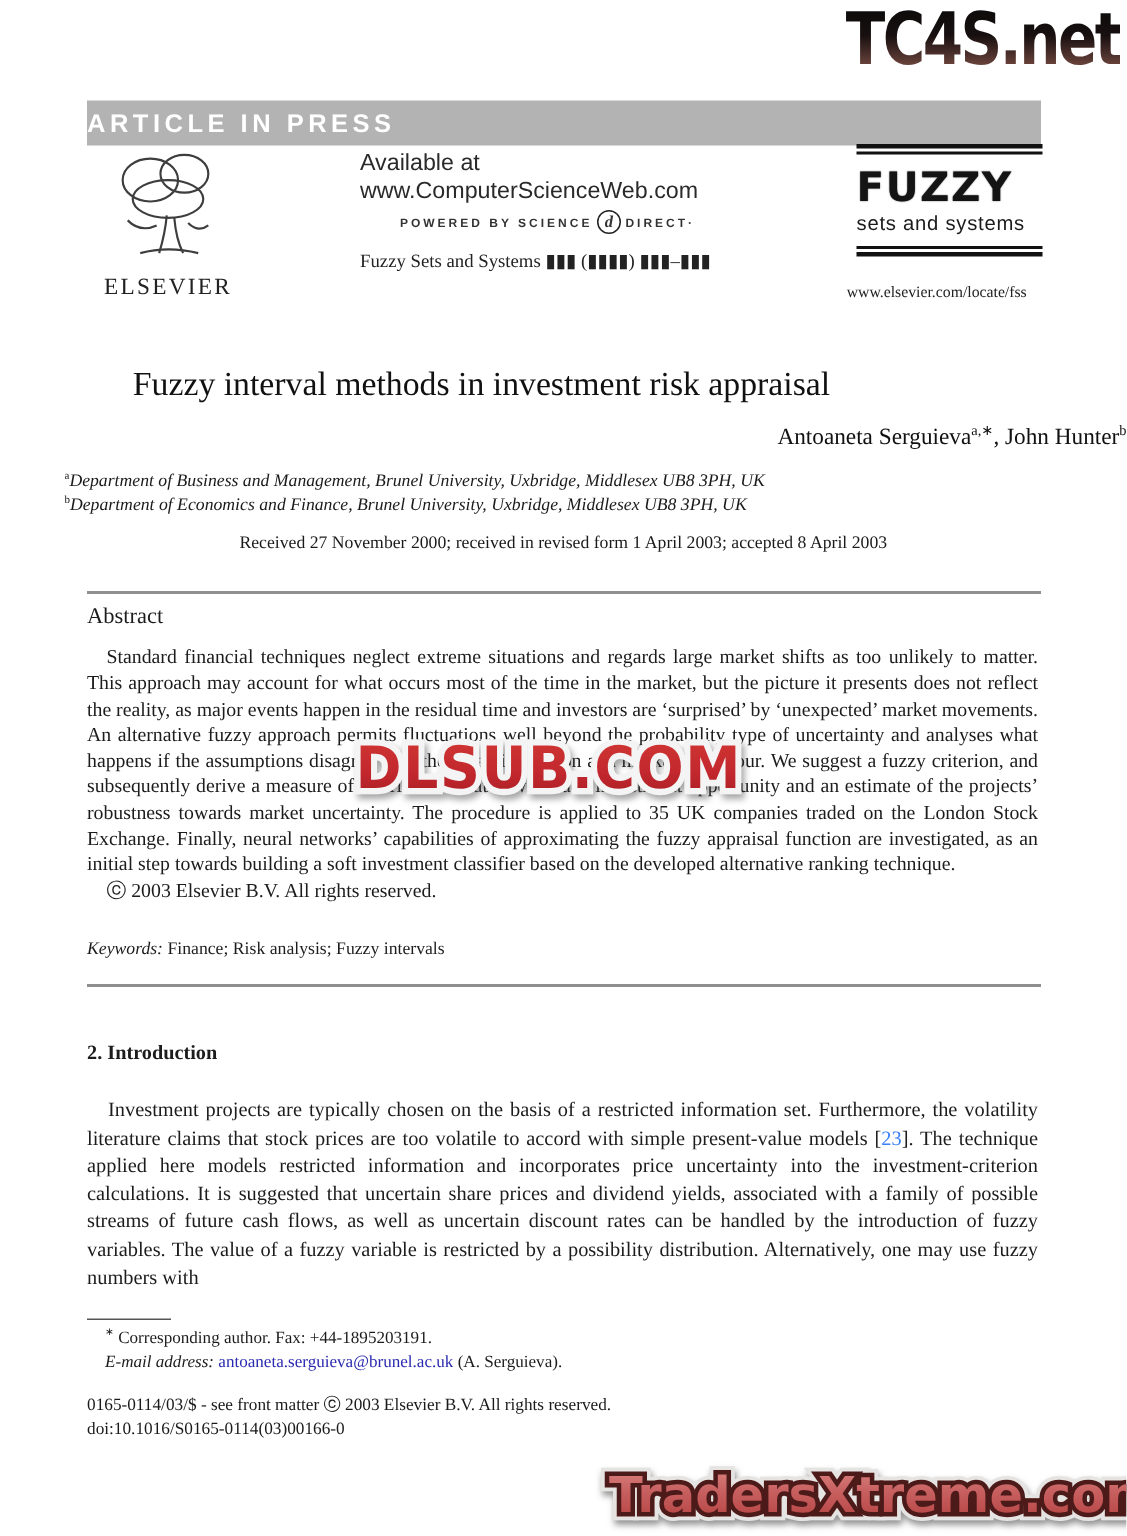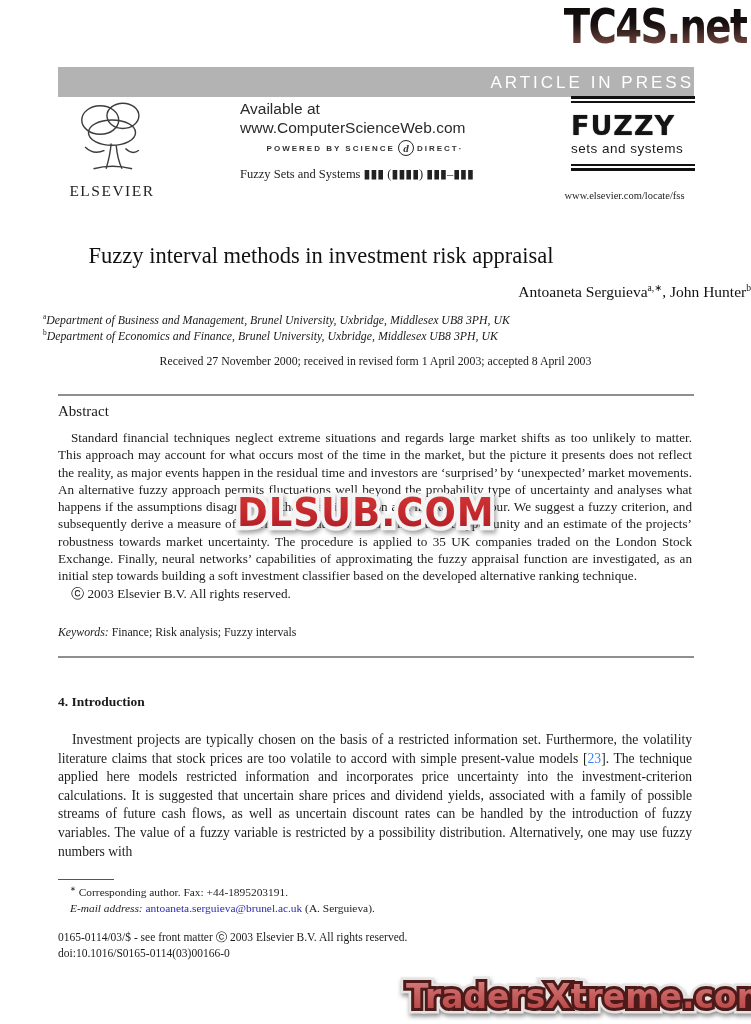--- a/index.html
+++ b/index.html
@@ -42,22 +42,22 @@
     filter:drop-shadow(1px 3px 2px rgba(40,40,40,.5));
   }
   .traders .wm-outline{-webkit-text-stroke:6px #4d1a1a;color:#4d1a1a;}
   .traders .wm-fill{
     background:linear-gradient(180deg,#dd8b88 0%,#c75f5f 45%,#b13a3a 100%);
     -webkit-background-clip:text;background-clip:text;color:transparent;
   }
   
   .banner{
     position:absolute;left:58px;top:67px;width:636px;height:30px;
-    background:#b3b3b3;color:#ffffff;text-align:right;line-height:31px;
-    font-family:"Liberation Sans", sans-serif;font-weight:normal;
+    background:#b3b3b3;color:#ffffff;text-align:left;line-height:31px;
+    font-family:"Liberation Sans", sans-serif;font-weight:bold;
     font-size:17px;letter-spacing:3px;
   }
   
   .elsevier-block{position:absolute;left:60px;top:96px;width:104px;text-align:center;}
   .elsevier-label{
     font-family:"Liberation Serif", serif;font-size:15.5px;letter-spacing:1.5px;
     color:#222;margin-top:2px;
   }
   .center-block{position:absolute;left:240px;top:99px;width:250px;
     font-family:"Liberation Sans", sans-serif;color:#2a2a2a;}
@@ -195,21 +195,21 @@
     <p class="abstract-copy">ⓒ 2003 Elsevier B.V. All rights reserved.</p>
   </div>
 
   <div class="keywords">
     <span class="kw-label">Keywords:</span>
     <span>Finance; Risk analysis; Fuzzy intervals</span>
   </div>
 
   <div class="hrule rule2"></div>
 
-  <div class="intro-h">4. Introduction</div>
+  <div class="intro-h">2. Introduction</div>
   <p class="intro-p"><span>Investment projects are typically chosen on the basis of a restricted information set. Furthermore, the volatility literature claims that stock prices are too volatile to accord with simple present-value models [</span><span class="ref-link">23</span><span>]. The technique applied here models restricted information and incorporates price uncertainty into the investment-criterion calculations. It is suggested that uncertain share prices and dividend yields, associated with a family of possible streams of future cash flows, as well as uncertain discount rates can be handled by the introduction of fuzzy variables. The value of a fuzzy variable is restricted by a possibility distribution. Alternatively, one may use fuzzy numbers with</span></p>
 
   <div class="fn-rule"></div>
   <div class="footnote">
     <div class="fn-line"><sup>∗</sup><span> Corresponding author. Fax: +44-1895203191.</span></div>
     <div class="fn-line"><span class="em-label">E-mail address:</span> <span class="email-link">antoaneta.serguieva@brunel.ac.uk</span><span> (A. Serguieva).</span></div>
   </div>
 
   <div class="imprint">
     <div>0165-0114/03/$ - see front matter ⓒ 2003 Elsevier B.V. All rights reserved.</div>

